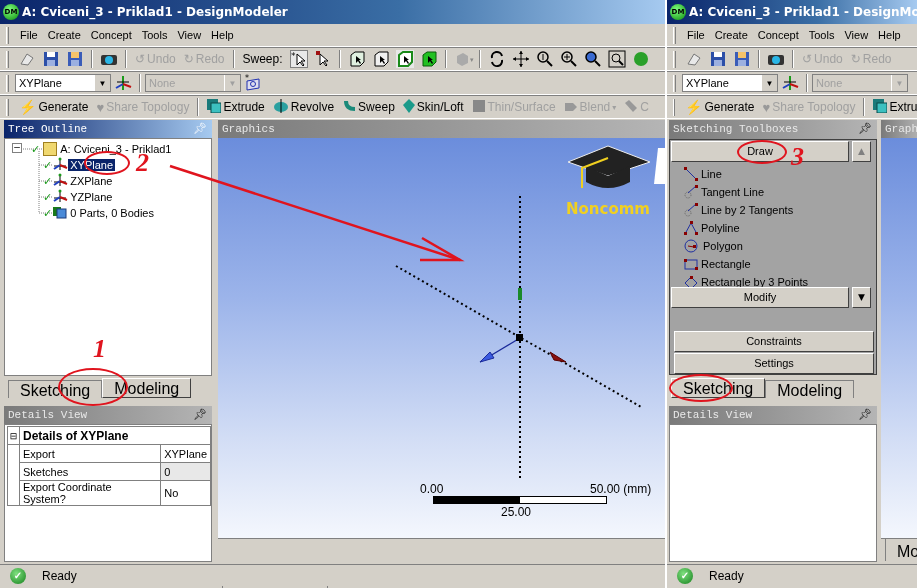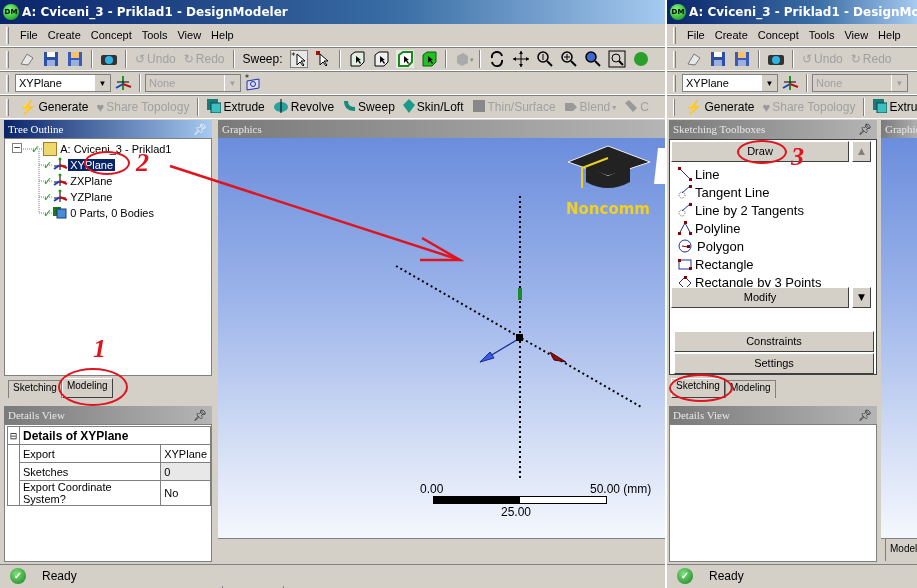--- a/index.html
+++ b/index.html
@@ -14,37 +14,37 @@
   .menu-item { padding: 0 5px; font-size: 11px; font-family: "Liberation Sans", sans-serif; }
   .toolbar { position: absolute; left: 0; right: 0; height: 24px; display: flex; align-items: center; padding-left: 6px; border-bottom: 1px solid #fff; border-top: 1px solid #808080; white-space: nowrap; }
   #tb1 { top: 47px; } #tb2 { top: 71px; } #tb3 { top: 95px; }
   .sep { width: 2px; height: 18px; border-left: 1px solid #808080; border-right: 1px solid #fff; margin: 0 4px; }
   .ico { display: inline-block; width: 18px; height: 18px; margin: 0 3px; position: relative; }
   .tbtn { display: inline-flex; align-items: center; padding: 0 4px; font-family: "Liberation Sans", sans-serif; font-size: 12px; gap: 2px; }
   .disabled { color: #a0a0a0; }
   .combo { display: inline-flex; height: 18px; border: 1px solid #808080; background: #fff; align-items: center; font-family: "Liberation Sans", sans-serif; font-size: 11px; padding-left: 3px; position: relative; }
   .combo .arr { position: absolute; right: 0; top: 0; width: 16px; height: 16px; background: #d4d0c8; border-left: 1px solid #fff; display: flex; align-items: center; justify-content: center; font-size: 8px; }
   .combo.dis { background: #d4d0c8; color: #a0a0a0; }
-  .panel-header { height: 30px; background: linear-gradient(to right, #7a7a7a, #b5b5b5); color: #e8e8e8; font-size: 11px; line-height: 18px; padding-left: 4px; position: relative; font-family: Liberation Serif, serif; }
+  .panel-header { height: 30px; background: linear-gradient(to right, #7a7a7a, #b5b5b5); color: #e8e8e8; font-size: 11px; line-height: 18px; padding-left: 4px; position: relative; font-family: Liberation Mono, monospace; }
   .panel-header.active { background: linear-gradient(to right, #0a246a, #a6caf0); color: #fff; }
   .pin { position: absolute; right: 5px; top: 0; color: #000; font-size: 11px; }
   .tree { background: #fff; border: 1px solid #808080; position: absolute; }
   .tree-row { position: absolute; height: 16px; display: flex; align-items: center; font-family: "Liberation Sans", sans-serif; font-size: 11px; white-space: nowrap; }
   .tabs { position: absolute; display: flex; align-items: flex-end; }
-  .tab { border: 1px solid #808080; border-bottom: none; background: #d4d0c8; padding: 1px 4px; font-family: "Liberation Sans", sans-serif; font-size: 10px; height: 18px; }
+  .tab { border: 1px solid #808080; border-bottom: none; background: #d4d0c8; padding: 1px 11px; font-family: "Liberation Sans", sans-serif; font-size: 16px; height: 18px; }
   .tab.sel { height: 20px; border-color: #fff #404040 #404040 #fff; border-bottom: 1px solid #404040; }
   .details-table { border-collapse: collapse; position: absolute; font-family: "Liberation Sans", sans-serif; font-size: 11px; }
   .details-table td { border: 1px solid #808080; height: 18px; padding: 0 3px; }
   .gfx { position: absolute; background: linear-gradient(to bottom, #6b8ddc 0%, #9cb4ea 40%, #d2ddf5 75%, #f4f7fd 100%); overflow: hidden; padding-left: 24px; }
   .statusbar { position: absolute; left: 0; right: 0; top: 564px; height: 22px; border-top: 1px solid #808080; display: flex; align-items: center; font-family: "Liberation Sans", sans-serif; font-size: 12px; }
   .status-cell { height: 18px; border: 1px solid; border-color: #808080 #fff #fff #808080; display: flex; align-items: center; padding-left: 4px; }
   .check { width: 16px; height: 16px; border-radius: 50%; background: radial-gradient(circle at 40% 35%, #7fe07f, #14801c); color: #fff; font-size: 10px; text-align: center; line-height: 16px; margin: 0 12px 0 10px; font-weight: bold; }
   .tool-btn { position: absolute; left: 4px; width: 200px; height: 21px; border: 1px solid; border-color: #fff #404040 #404040 #fff; background: #d4d0c8; text-align: center; font-family: "Liberation Sans", sans-serif; font-size: 11px; line-height: 19px; }
   .scroll-btn { position: absolute; width: 19px; height: 21px; border: 1px solid; border-color: #fff #404040 #404040 #fff; background: #d4d0c8; font-size: 9px; text-align: center; line-height: 19px; }
-  .draw-item { position: absolute; left: 8px; height: 18px; display: flex; align-items: center; font-family: "Liberation Sans", sans-serif; font-size: 13px; white-space: nowrap; text-align: right; }
+  .draw-item { position: absolute; left: 14px; height: 18px; display: flex; align-items: center; font-family: "Liberation Sans", sans-serif; font-size: 11px; white-space: nowrap; text-align: right; }
   .draw-item svg { margin-right: 3px; }
   .anno { position: absolute; color: #e0141e; font-family: "Liberation Serif", serif; font-style: italic; font-weight: bold; font-size: 26px; }
   .ellipse { position: absolute; border: 2px solid #e0141e; border-radius: 50%; }
 </style>
 </head>
 <body>
 
 <div class="win" id="winA">
   <div class="titlebar">
     <span class="dm-logo">DM</span>
@@ -469,21 +469,21 @@
         <span>Extrud</span>
       </span>
   </div>
 
   <div style="position:absolute;left:2px;top:120px;width:208px;">
     <div class="panel-header">
       <span>Sketching Toolboxes</span>
       <span class="pin">📌︎</span>
     </div>
   </div>
-  <div style="position:absolute;left:2px;top:139px;width:208px;height:236px;border:1px solid #404040;background:#ffffff;">
+  <div style="position:absolute;left:2px;top:139px;width:208px;height:236px;border:1px solid #404040;background:#a3a3a3;">
     <div class="tool-btn" style="top:1px;width:178px;left:1px;">Draw</div>
     <div class="scroll-btn" style="left:182px;top:1px;"><span style="color:#808080;">▲</span></div>
     <div style="position:absolute;left:0;top:23px;width:206px;height:124px;overflow:hidden;">
       <div class="draw-item" style="top:2px;">
         <svg width="14" height="14">
             <path d="M2 2 L12 12" stroke="#2030a0"></path>
             <rect x="0" y="0" width="3" height="3" fill="#800"></rect>
             <rect x="11" y="11" width="3" height="3" fill="#800"></rect>
           </svg>
         <span>Line</span>

